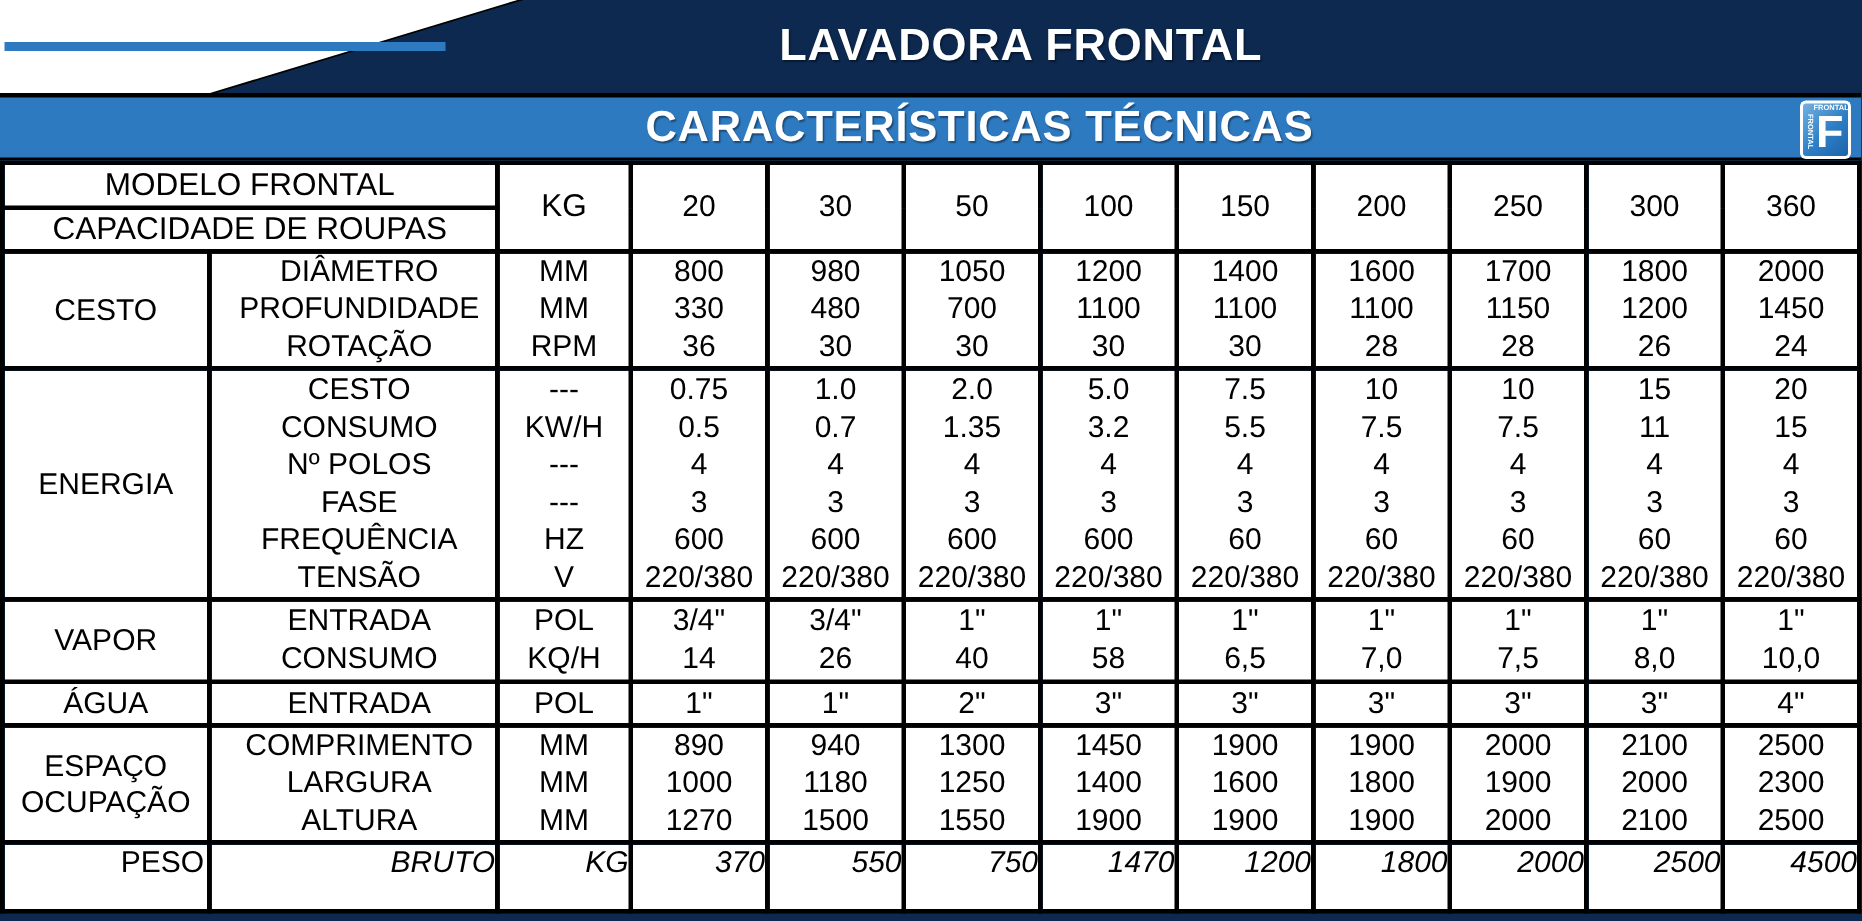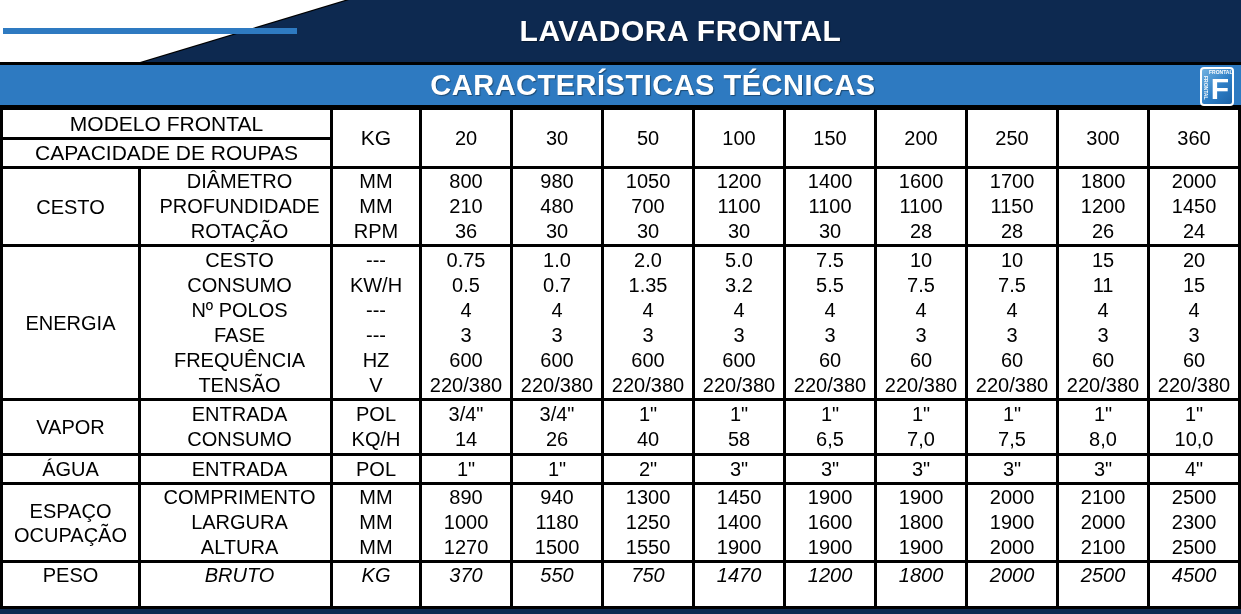--- a/index.html
+++ b/index.html
@@ -72,21 +72,21 @@
   thead .unit-kg{font-size:21px;}
   thead .model-th{font-weight:bold;font-size:20px;}
 
   tbody tr:nth-child(1){height:77px;}   
   tbody tr:nth-child(2){height:154px;}  
   tbody tr:nth-child(3){height:55px;}   
   tbody tr:nth-child(4){height:29px;}   
   tbody tr:nth-child(5){height:77px;}   
   tbody tr:nth-child(6){height:46px;}   
 
-  tbody tr.align-top th, tbody tr.align-top td{vertical-align:top;}
+  tbody tr.align-top th, tbody tr.align-top td{vertical-align:top;text-align:right;}
   tbody tr.align-top .line{height:25px;line-height:25px;font-style:italic;}
 
   td.props{text-align:left;padding-left:8px;}
   .line{height:25px;line-height:25px;white-space:nowrap;}
   th.sec-name{line-height:24px;padding:0 2px;}
 </style>
 </head>
 <body>
 
 <div class="page">
@@ -144,21 +144,21 @@
             <div class="line">PROFUNDIDADE</div>
             <div class="line">ROTAÇÃO</div>
           </td>
           <td class="units">
             <div class="line">MM</div>
             <div class="line">MM</div>
             <div class="line">RPM</div>
           </td>
           <td class="vals">
             <div class="line">800</div>
-            <div class="line">210</div>
+            <div class="line">330</div>
             <div class="line">36</div>
           </td>
           <td class="vals">
             <div class="line">980</div>
             <div class="line">480</div>
             <div class="line">30</div>
           </td>
           <td class="vals">
             <div class="line">1050</div>
             <div class="line">700</div>

